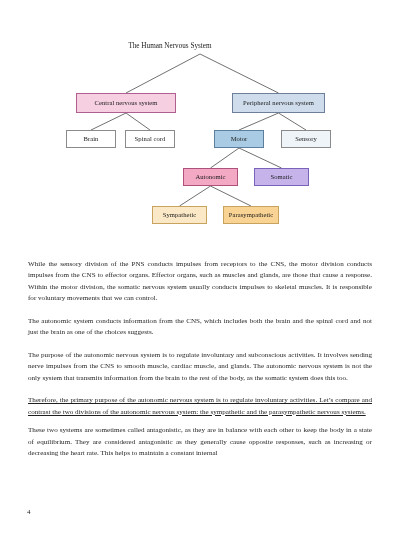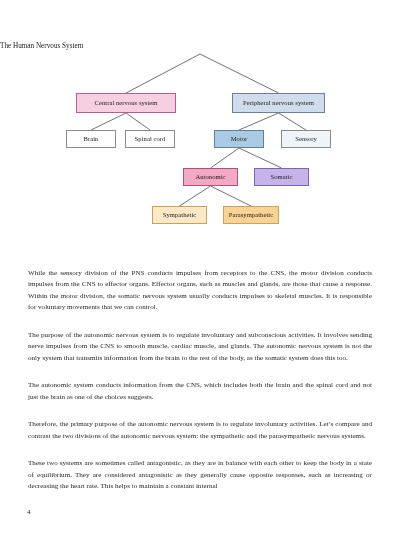--- a/index.html
+++ b/index.html
@@ -40,41 +40,43 @@
     line-height: 1;
     letter-spacing: 0.05px;
     border-width: 0.9px;
     border-style: solid;
     white-space: nowrap;
     color: #1a1a1a;
   }
   .diagram-title {
     position: absolute;
     width: 340px;
+    text-align: center;
     font-size: 7.2px;
     color: #1a1a1a;
   }
 
   
   #prose {
     position: absolute;
     left: 28px;
     top: 252px;
     width: 344px;
   }
   #prose p {
-    margin: 16px 0 11px 0;
+    margin: 7px 0 11px 0;
     font-size: 7.1px;
     line-height: 1.62;
     text-align: justify;
     text-justify: inter-word;
     color: #1f1f1f;
   }
   #prose p.tight {
     margin-bottom: 0;
+    text-decoration: underline;
   }
   #page-number {
     position: absolute;
     left: 27px;
     top: 508px;
     font-size: 7px;
     color: #1f1f1f;
   }
 </style>
 </head>
@@ -134,19 +136,19 @@
   </div>
 
   <div class="node" style="left:223px; top:206px; width:56px;  height:18px; background:#f8d393; border-color:#c8a35d;">
     <span>Parasympathetic</span>
   </div>
 
 </div>
 
 <div id="prose">
   <p>While the sensory division of the PNS conducts impulses from receptors to the CNS, the motor division conducts impulses from the CNS to effector organs. Effector organs, such as muscles and glands, are those that cause a response. Within the motor division, the somatic nervous system usually conducts impulses to skeletal muscles. It is responsible for voluntary movements that we can control.</p>
+  <p>The autonomic system conducts information from the CNS, which includes both the brain and the spinal cord and not just the brain as one of the choices suggests.</p>
   <p>The purpose of the autonomic nervous system is to regulate involuntary and subconscious activities. It involves sending nerve impulses from the CNS to smooth muscle, cardiac muscle, and glands. The autonomic nervous system is not the only system that transmits information from the brain to the rest of the body, as the somatic system does this too.</p>
-  <p>The autonomic system conducts information from the CNS, which includes both the brain and the spinal cord and not just the brain as one of the choices suggests.</p>
   <p class="tight">Therefore, the primary purpose of the autonomic nervous system is to regulate involuntary activities. Let’s compare and contrast the two divisions of the autonomic nervous system: the sympathetic and the parasympathetic nervous systems.</p>
   <p>These two systems are sometimes called antagonistic, as they are in balance with each other to keep the body in a state of equilibrium. They are considered antagonistic as they generally cause opposite responses, such as increasing or decreasing the heart rate. This helps to maintain a constant internal</p>
 </div>
 
 <div id="page-number">4</div>
 
 </body></html>

